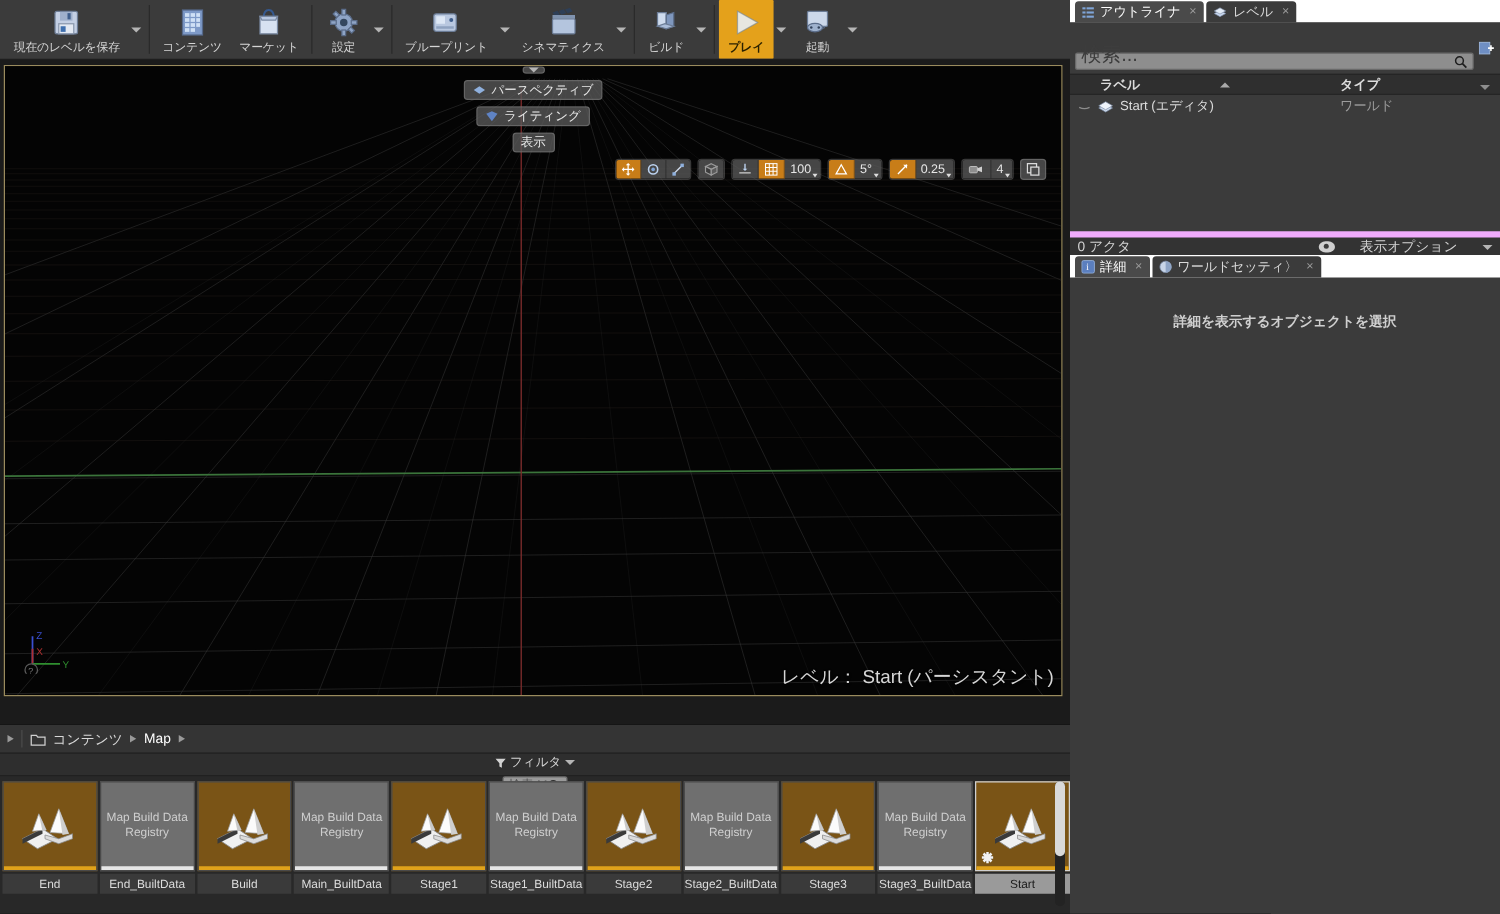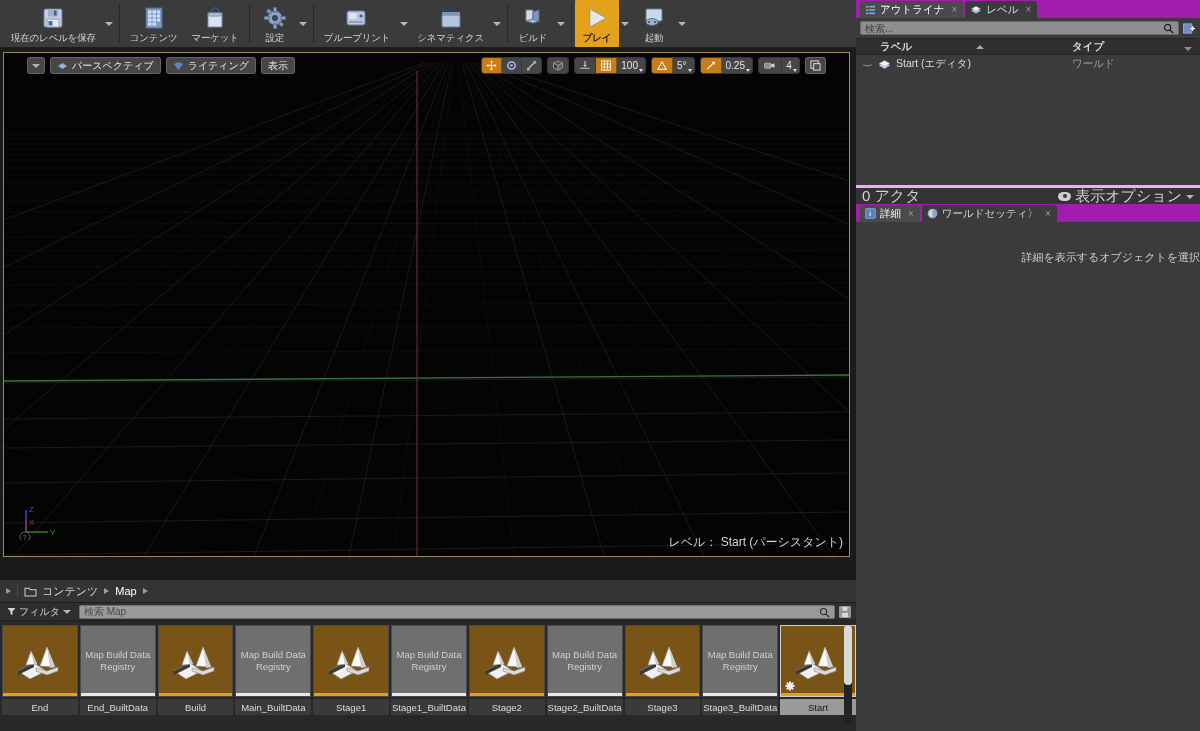--- a/index.html
+++ b/index.html
@@ -43,22 +43,22 @@
   
   .viewport-wrap {
     position: absolute; left: 3px; top: 52px; width: 847px; height: 505px;
     border: 1px solid #9a8b5e;
     background: #000;
     overflow: hidden;
   }
   .vp-canvas { position: absolute; inset: 0; background: #050505; }
   .vp-toolbar {
     position: absolute; left: 0; top: 0; right: 0; height: 25px;
-    display: flex; align-items: center; padding: 0 23px;
-    gap: 5px; z-index: 5;
+    display: flex; align-items: center; padding: 0 12px;
+    gap: 5px; z-index: 5; flex-direction: column;
   }
   .vp-btn {
     background: rgba(90,90,90,0.78); border: 1px solid rgba(130,130,130,0.5);
     border-radius: 3px; height: 17px; padding: 0 6px;
     display: flex; align-items: center; gap: 4px;
     font-size: 10px; color: #e8e8e8; cursor: default;
   }
   .vp-btn.sq { padding: 0 4px; }
   .vp-right { margin-left: auto; display: flex; align-items: flex-start; gap: 5px; }
   .vp-seg { display: flex; border-radius: 3px; overflow: hidden; border: 1px solid rgba(120,120,120,0.45); height: 17px; }
@@ -69,41 +69,41 @@
   }
   .vp-seg > div:last-child { border-right: none; }
   .vp-seg > div.on { background: #c87d18; }
   .vp-num { position: relative; padding-right: 7px !important; }
   .vp-num .mini-caret {
     position: absolute; bottom: 1px; right: 2px;
     width:0;height:0;border-left:2.5px solid transparent;border-right:2.5px solid transparent;border-top:3px solid #ddd;
   }
   .vp-level {
     position: absolute; right: 6px; bottom: 5px;
-    font-size: 12px; color: #d6d6d6; z-index: 5;
+    font-size: 15px; color: #d6d6d6; z-index: 5;
     text-shadow: 0 1px 2px #000;
   }
   .vp-axis { position: absolute; left: 14px; bottom: 12px; z-index: 5; }
 
   
   .cb {
     position: absolute; left: 0; top: 579px; width: 856px; height: 152px;
     background: #282828; border-top: 1px solid #151515;
   }
   .cb-path {
     height: 23px; display: flex; align-items: center; gap: 6px;
     padding: 0 6px; background: #343434; border-bottom: 1px solid #1d1d1d;
     font-size: 11px;
   }
   .crumb { display: flex; align-items: center; gap: 5px; color: #d8d8d8; cursor: default; }
   .crumb.bold { font-weight: normal; color: #fff; }
   .crumb-arrow { width:0;height:0;border-top:3.5px solid transparent;border-bottom:3.5px solid transparent;border-left:5px solid #9a9a9a; }
   .cb-filter {
     height: 18px; display: flex; align-items: center; gap: 4px;
-    padding: 0 3px; background: #2e2e2e; border-bottom: 1px solid #202020;
+    padding: 0 3px; background: #2e2e2e; border-bottom: 1px solid #202020; flex-direction: column;
   }
   .filter-btn { display: flex; align-items: center; gap: 3px; font-size: 10px; color: #d4d4d4; padding: 0 4px; cursor: default; }
   .cb-search {
     flex: 1; height: 14px; background: #999; border: 1px solid #6e6e6e;
     border-radius: 2px; display: flex; align-items: center; padding: 0 4px;
     font-size: 10px; color: #4a4a4a; position: relative;
   }
   .cb-search .mag { position: absolute; right: 4px; top: 1px; }
   .cb-saveicon { width: 12px; height: 12px; margin-right: 2px; }
   .cb-grid {
@@ -129,56 +129,56 @@
   .tile.selected .tile-name { background: #9a9a9a; color: #1a1a1a; }
   .tile.selected .tile-img { border-color: #d0d0d0; }
   .cb-vscroll {
     position: absolute; right: 4px; top: 4px; width: 8px; height: 100px;
     background: #232323; border-radius: 4px;
   }
   .cb-vscroll .thumb { position: absolute; left: 0; top: 0; width: 8px; height: 60px; background: #d9d9d9; border-radius: 4px; }
 
   
   .right { position: absolute; left: 856px; top: 0; width: 344px; height: 731px; background: #1f1f1f; }
-  .tabstrip { display: flex; height: 18px; background: #a21caf; padding-left: 4px; gap: 2px; align-items: flex-end; }
+  .tabstrip { display: flex; height: 18px; background: #ffffff; padding-left: 4px; gap: 2px; align-items: flex-end; }
   .tab {
     display: flex; align-items: center; gap: 4px;
     height: 17px; padding: 0 6px 0 5px; background: #3b3b3b;
     border-top-left-radius: 3px; border-top-right-radius: 3px;
     font-size: 10.5px; color: #dadada; cursor: default;
   }
   .tab.active { background: #4a4a4a; color: #fff; }
   .tab .x { font-size: 10px; color: #9a9a9a; margin-left: 3px; }
   .outliner { height: 187px; background: #3b3b3b; position: relative; }
   .ol-search-row { display: flex; align-items: center; gap: 4px; padding: 3px 4px; }
   .ol-search {
     flex: 1; height: 14px; background: #8e8e8e; border: 1px solid #6a6a6a; border-radius: 2px;
-    display: flex; align-items: flex-start; padding: 0 4px; position: relative;
-    font-size: 10px; color: #3d3d3d;
+    display: flex; align-items: flex-end; padding: 0 4px; position: relative;
+    font-size: 16px; color: #3d3d3d; margin-top: 21px;
   }
   .ol-head {
     display: flex; height: 17px; align-items: center;
     background: #2f2f2f; border-top: 1px solid #252525; border-bottom: 1px solid #252525;
     font-size: 10.5px; font-weight: bold; color: #dcdcdc;
   }
   .ol-head .c1 { width: 210px; padding-left: 24px; position: relative; }
   .ol-head .c2 { flex: 1; padding-left: 6px; position: relative; }
   .ol-sort-up { position: absolute; left: 120px; top: 5px; width:0;height:0;border-left:4px solid transparent;border-right:4px solid transparent;border-bottom:4px solid #aaa; }
   .ol-sort-dn { position: absolute; right: 8px; top: 7px; width:0;height:0;border-left:4px solid transparent;border-right:4px solid transparent;border-top:4px solid #8e8e8e; }
   .ol-row { display: flex; align-items: center; height: 18px; font-size: 10.5px; color: #dcdcdc; cursor: default; }
   .ol-row .c1 { width: 210px; display: flex; align-items: center; gap: 5px; padding-left: 6px; }
   .ol-row .c2 { flex: 1; color: #9d9d9d; padding-left: 6px; }
   .ol-footer {
     position: absolute; left: 0; right: 0; bottom: 0; height: 20px;
-    background: #333; border-top: 3px solid #f0abfc;
-    display: flex; align-items: center; padding: 0 6px; font-size: 15px; color: #d2d2d2;
-  }
-  .ol-footer .right-opt { margin-left: auto; display: flex; align-items: center; gap: 4px; cursor: default; }
+    background: #333; border-top: 5px solid #f0abfc;
+    display: flex; align-items: center; padding: 0 6px; font-size: 11px; color: #d2d2d2;
+  }
+  .ol-footer .right-opt { margin-left: auto; display: flex; align-items: center; gap: 20px; cursor: default; }
   .details { position: absolute; left: 0; top: 204px; right: 0; bottom: 0; background: #3b3b3b; }
-  .det-body { display: flex; align-items: flex-start; justify-content: flex-end; padding-top: 28px; }
+  .det-body { display: flex; align-items: flex-start; justify-content: center; padding-top: 28px; font-weight: bold; }
   .det-msg { font-size: 11px; color: #cfcfcf; }
   .eye {
     width: 13px; height: 9px; border-radius: 50% / 60%;
     background: #cfcfcf; position: relative; display: inline-block;
   }
   .eye::after { content:''; position:absolute; left:4.5px; top:2px; width:4px;height:4px;border-radius:50%;background:#3b3b3b; }
 </style>
 </head>
 <body>
 

